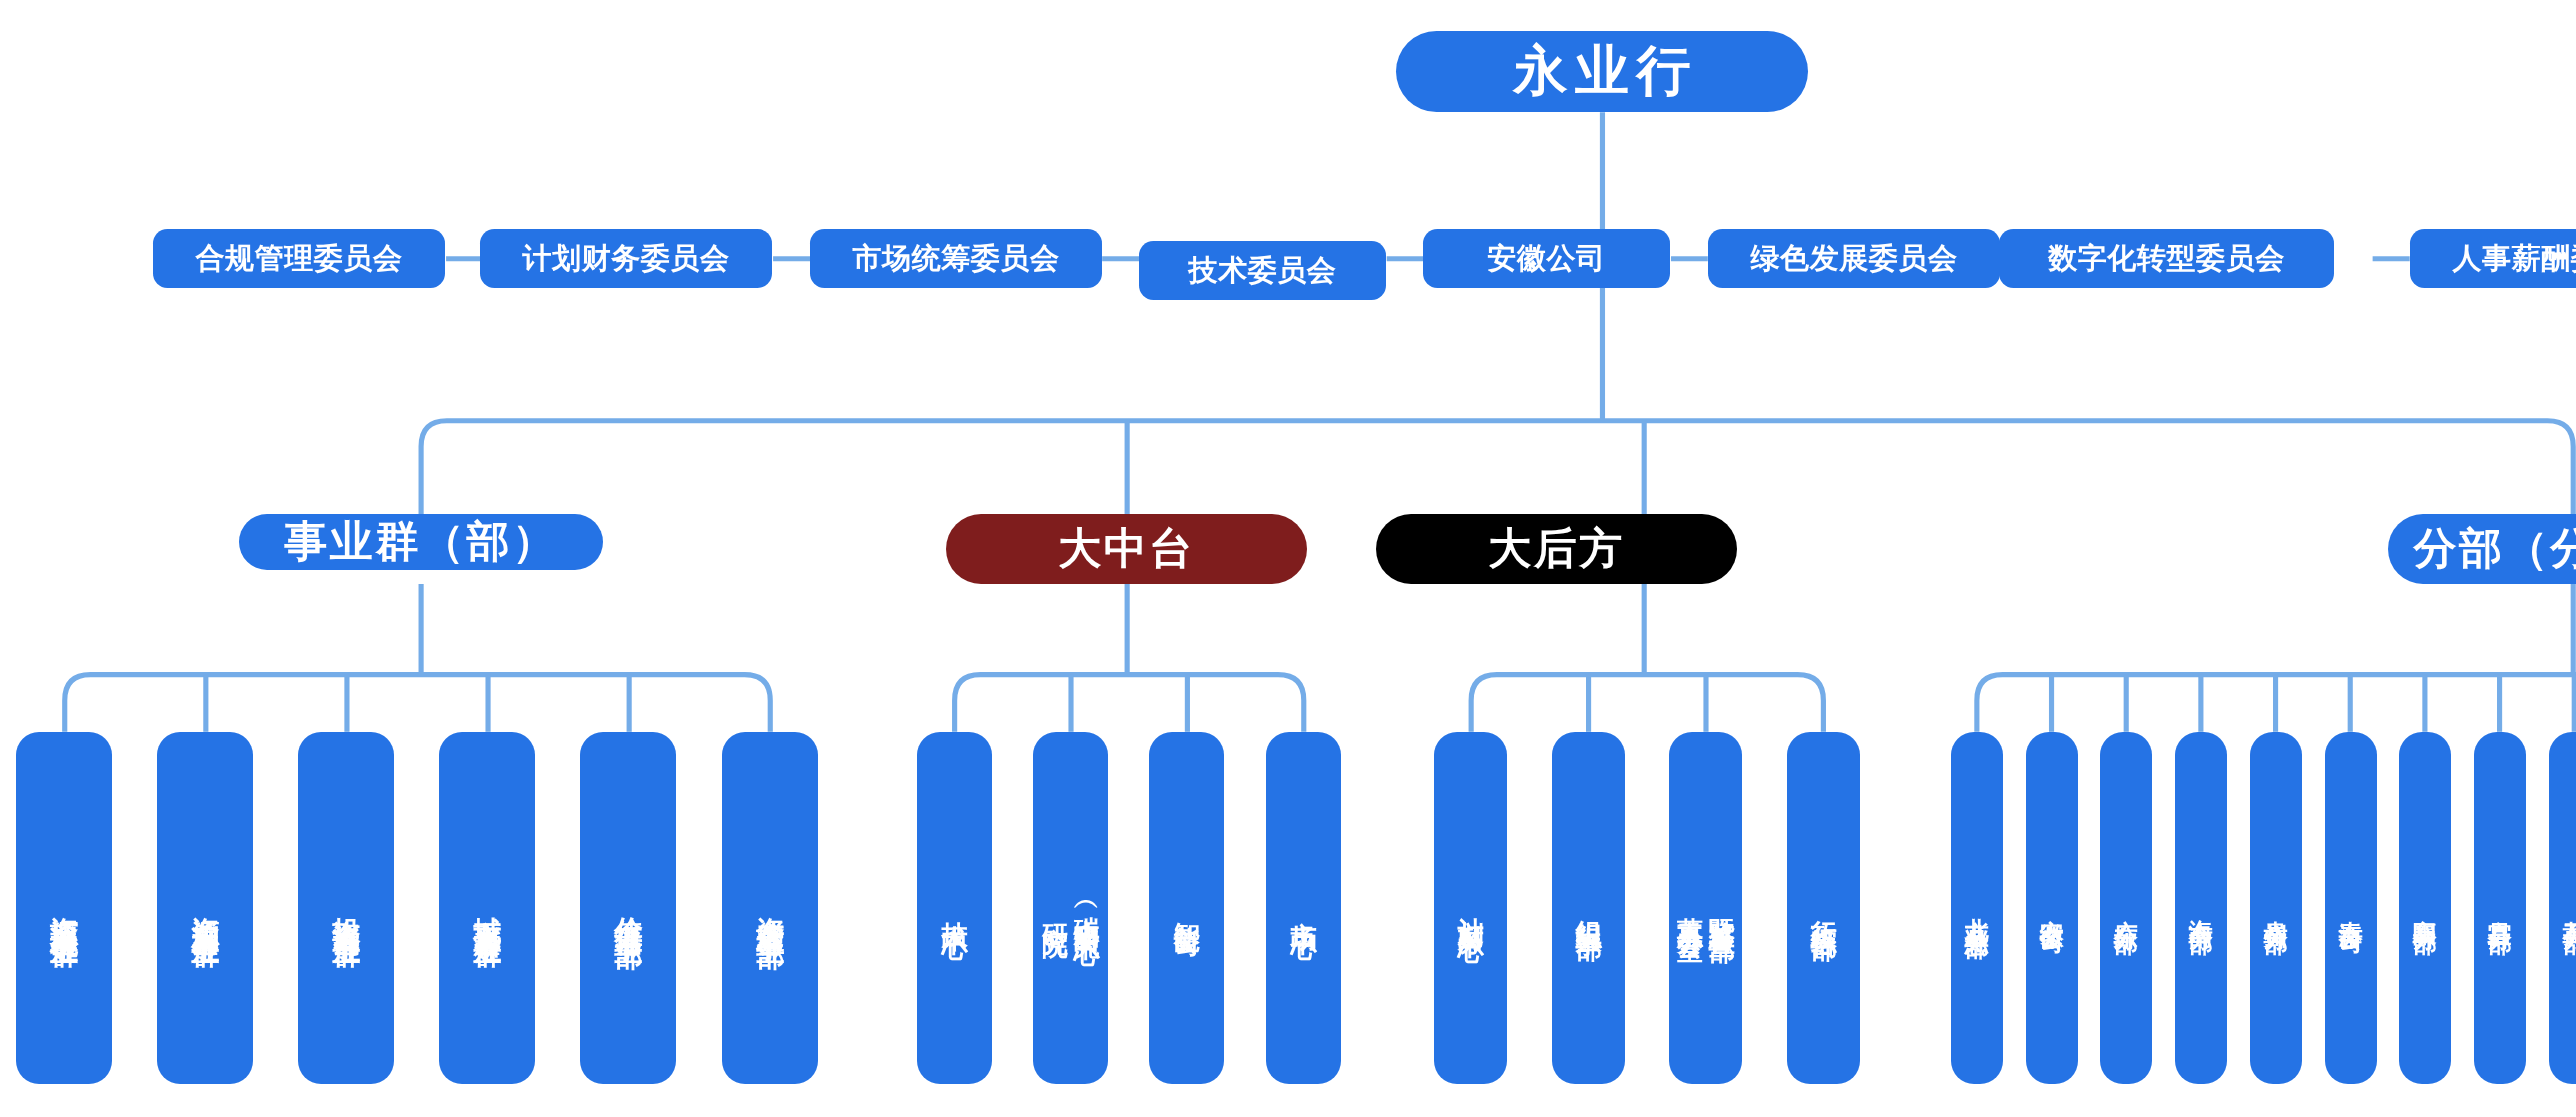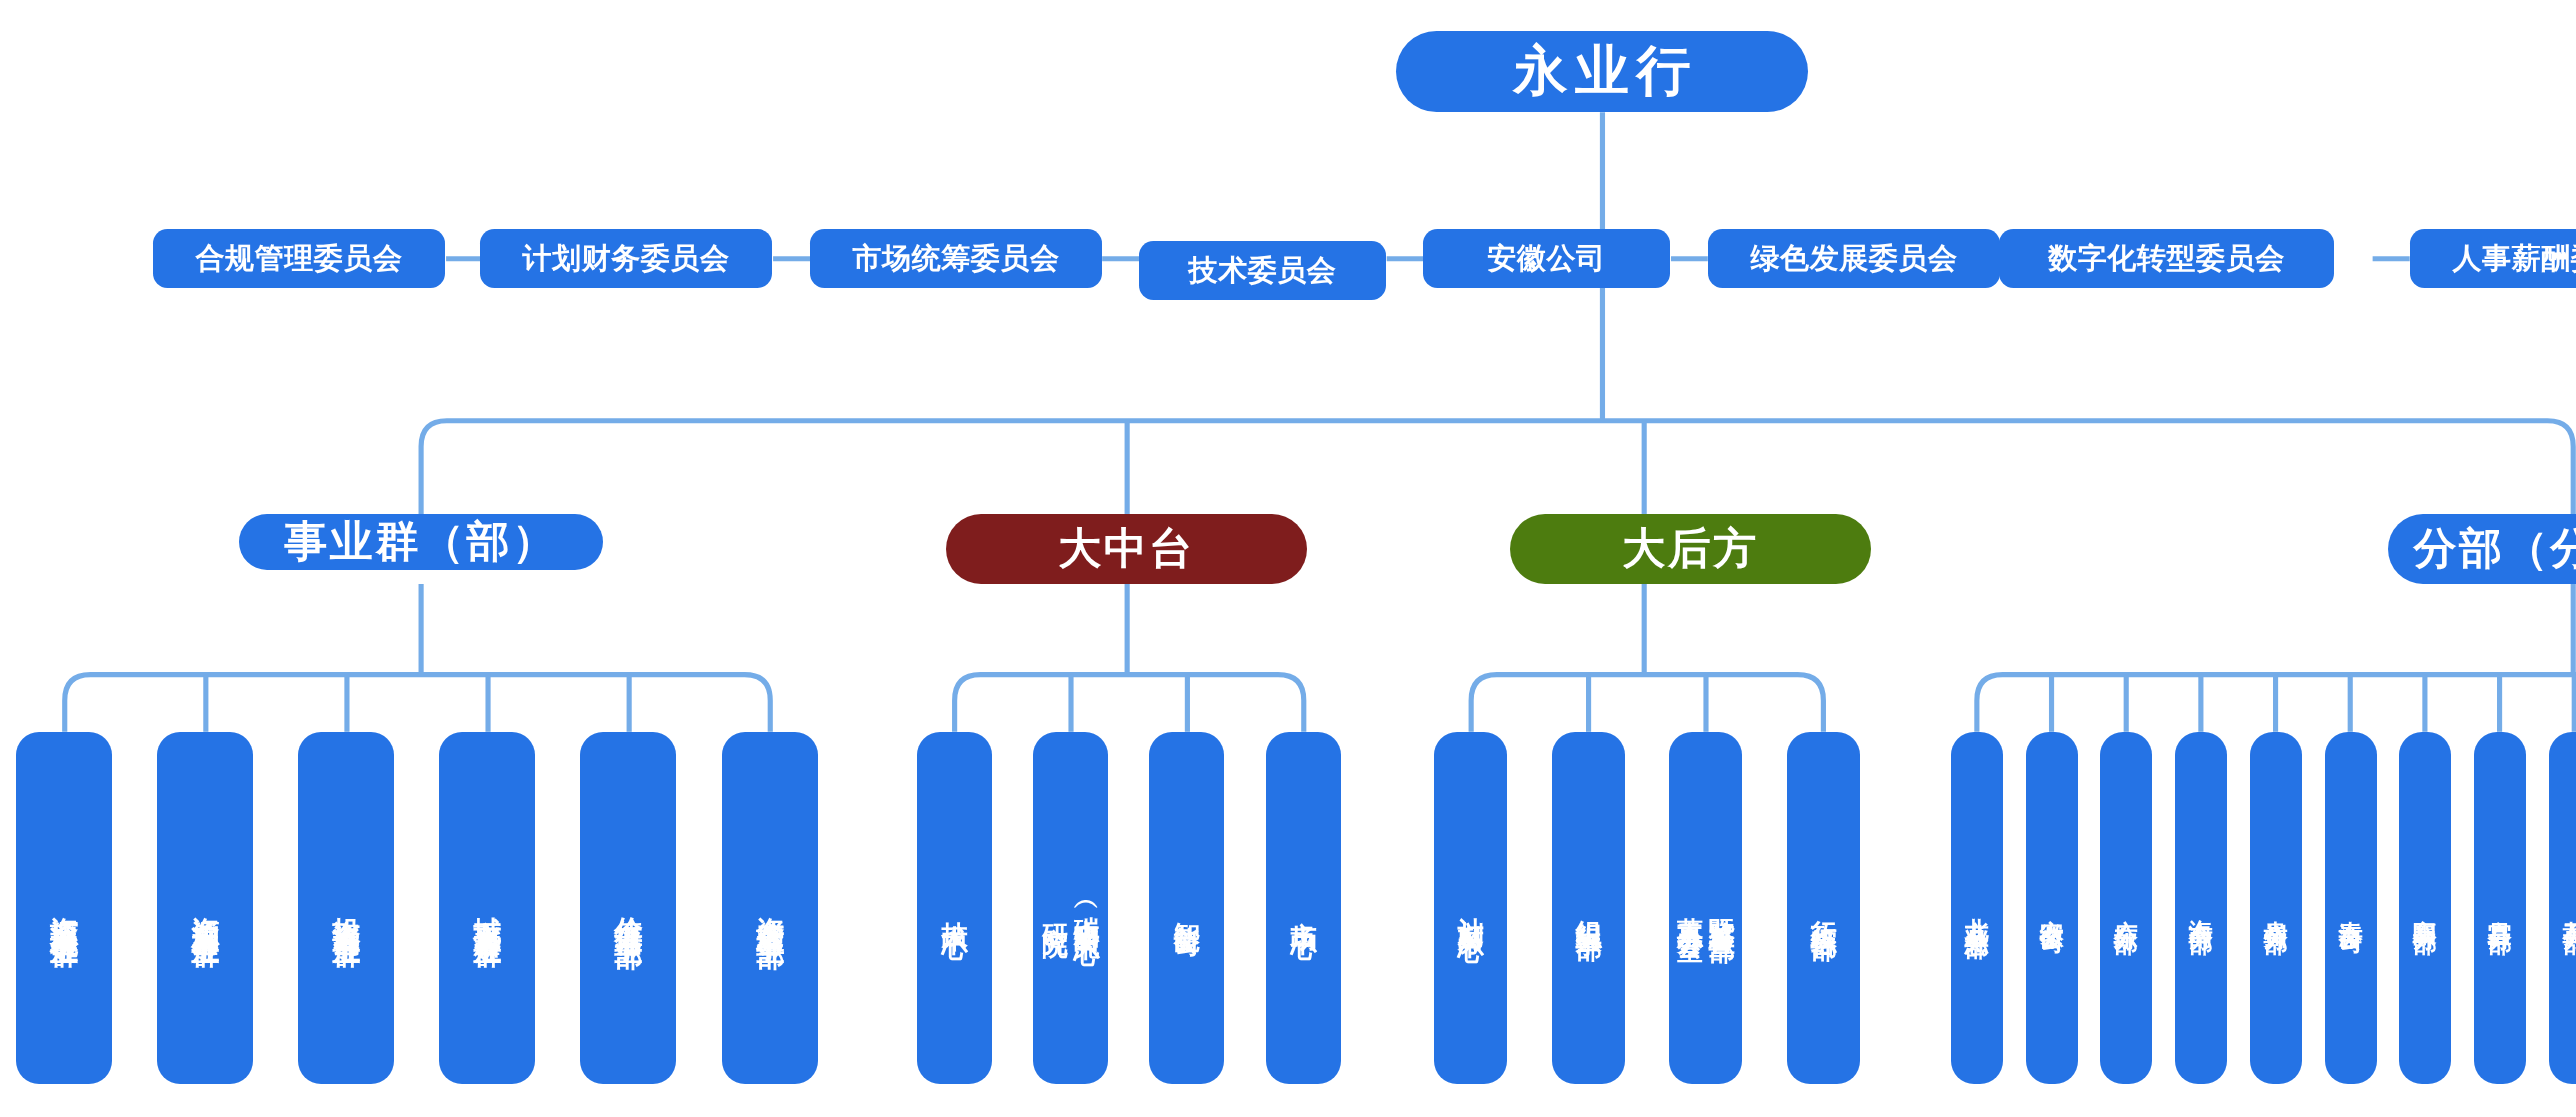--- a/index.html
+++ b/index.html
@@ -141,21 +141,21 @@
     <div class="node dept-node" style="left: 1033px; top: 732px; width: 75px; height: 352px; background: rgb(37, 115, 229);">
       <span class="v-label" style="font-size: 26px;">研究院
 （碳中和研究中心）</span>
     </div>
     <div class="node dept-node" style="left: 1149px; top: 732px; width: 75px; height: 352px; background: rgb(37, 115, 229);">
       <span class="v-label" style="font-size: 26px;">智能公司</span>
     </div>
     <div class="node dept-node" style="left: 1266px; top: 732px; width: 75px; height: 352px; background: rgb(37, 115, 229);">
       <span class="v-label" style="font-size: 26px;">市场中心</span>
     </div>
-    <div class="node group-node" style="left: 1510px; top: 514px; width: 361px; height: 70px; background: #4d7c0f;">大后方</div>
+    <div class="node group-node" style="left: 1376px; top: 514px; width: 361px; height: 70px; background: #000000;">大后方</div>
     <div class="node dept-node" style="left: 1434px; top: 732px; width: 73px; height: 352px; background: rgb(37, 115, 229);">
       <span class="v-label" style="font-size: 26px;">计划财务中心</span>
     </div>
     <div class="node dept-node" style="left: 1552px; top: 732px; width: 73px; height: 352px; background: rgb(37, 115, 229);">
       <span class="v-label" style="font-size: 26px;">组织人事部</span>
     </div>
     <div class="node dept-node" style="left: 1669px; top: 732px; width: 73px; height: 352px; background: rgb(37, 115, 229);">
       <span class="v-label" style="font-size: 26px;">董事会办公室
 暨监督检查部</span>
     </div>

